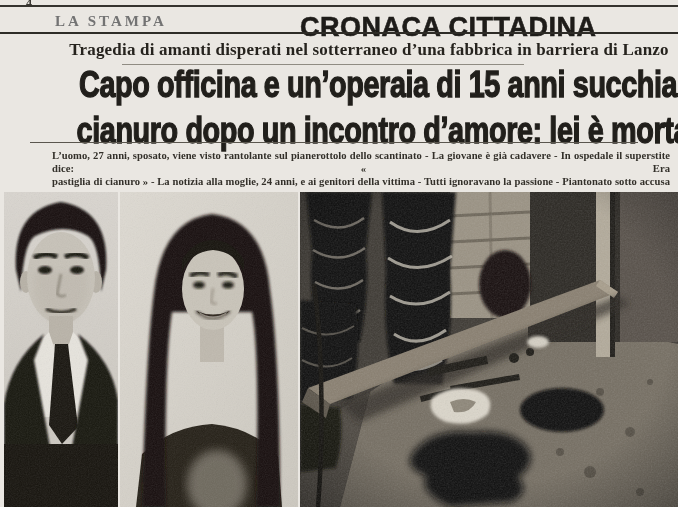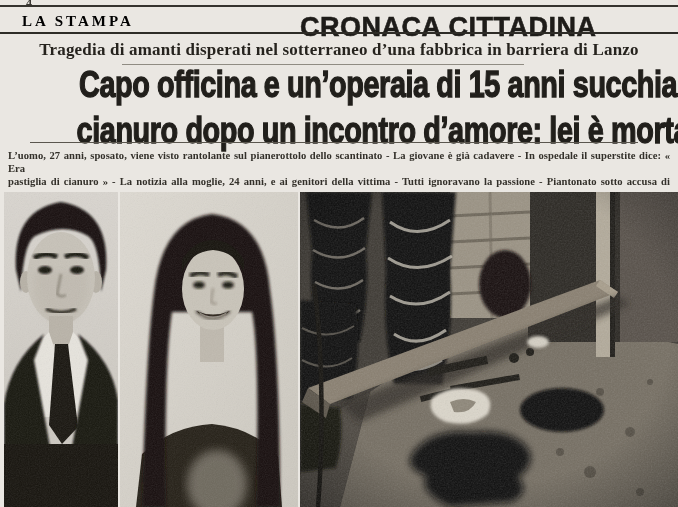--- a/index.html
+++ b/index.html
@@ -7,45 +7,45 @@
     position:relative;width:678px;height:507px;margin:0 auto;
     background:#eae7e2;overflow:hidden;
     font-family:"Liberation Serif", serif;color:#24221e;
   }
   .corner-mark{position:absolute;left:26px;top:-4px;font:bold 12px "Liberation Serif",serif;color:#3a3833;}
   .rule{position:absolute;background:#2b2925;}
   .rule.top{left:0;right:0;top:5px;height:2px;background:#35332e;}
   .rule.under-header{left:0;right:0;top:32px;height:2px;background:#2e2c27;}
   .rule.under-headline{left:30px;right:40px;top:142px;height:1px;background:#5a564e;}
   .masthead{
-    position:absolute;left:22px;top:13px;
-    font:bold 15px "Liberation Serif",serif;letter-spacing:3px;color:#000000;
+    position:absolute;left:55px;top:13px;
+    font:bold 15px "Liberation Serif",serif;letter-spacing:3px;color:#737373;
   }
   .section-title{
     position:absolute;left:300px;top:12px;white-space:nowrap;
     font:bold 27px "Liberation Sans",sans-serif;letter-spacing:.5px;color:#1e1c19;
     -webkit-text-stroke:.6px #1e1c19;
   }
-  .kicker-row{position:absolute;left:0;right:0;top:39px;text-align:center;}
+  .kicker-row{position:absolute;left:0;right:0;top:39px;text-align:right;}
   .kicker{
     display:inline-block;white-space:nowrap;transform:scaleX(.97);transform-origin:center;
     font:bold 17.5px "Liberation Serif",serif;color:#26231e;letter-spacing:.2px;
   }
   .kicker-underline{position:absolute;left:122px;top:64px;width:402px;height:1px;background:#908c83;}
   .headline{position:absolute;left:0;right:0;top:64px;text-align:center;line-height:37px;}
   .headline .hl{
     display:inline-block;white-space:nowrap;transform:scaleX(.8);transform-origin:center;
     font:bold 36px "Liberation Sans",sans-serif;color:#211f1b;letter-spacing:-.5px;
     -webkit-text-stroke:1.3px #211f1b;
   }
   .standfirst{
     position:absolute;left:8px;right:8px;top:149px;height:41px;overflow:hidden;
     font:bold 10.6px "Liberation Serif",serif;color:#33302a;line-height:13px;letter-spacing:.05px;
   }
-  .standfirst .sf-line{text-align:justify;text-align-last:justify;white-space:normal;}
+  .standfirst .sf-line{text-align:justify;text-align-last:justify;white-space:normal;margin-left:44px;}
   .photos{
     position:absolute;left:0;right:0;top:192px;bottom:0;
     display:flex;gap:2px;padding-left:4px;box-sizing:border-box;
   }
   figure{margin:0;padding:0;height:100%;}
   figure svg{display:block;height:100%;width:100%;}
   .ph-man{width:114px;flex:none;}
   .ph-woman{width:178px;flex:none;}
   .ph-scene{flex:1;}
 </style>

